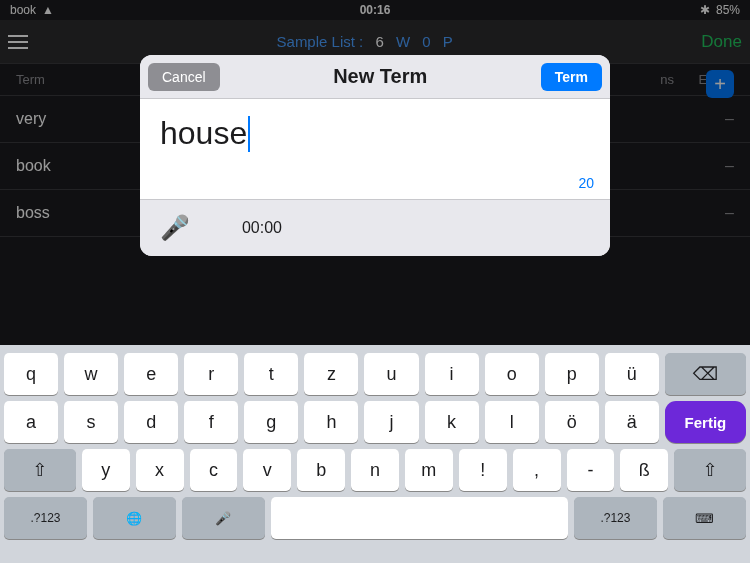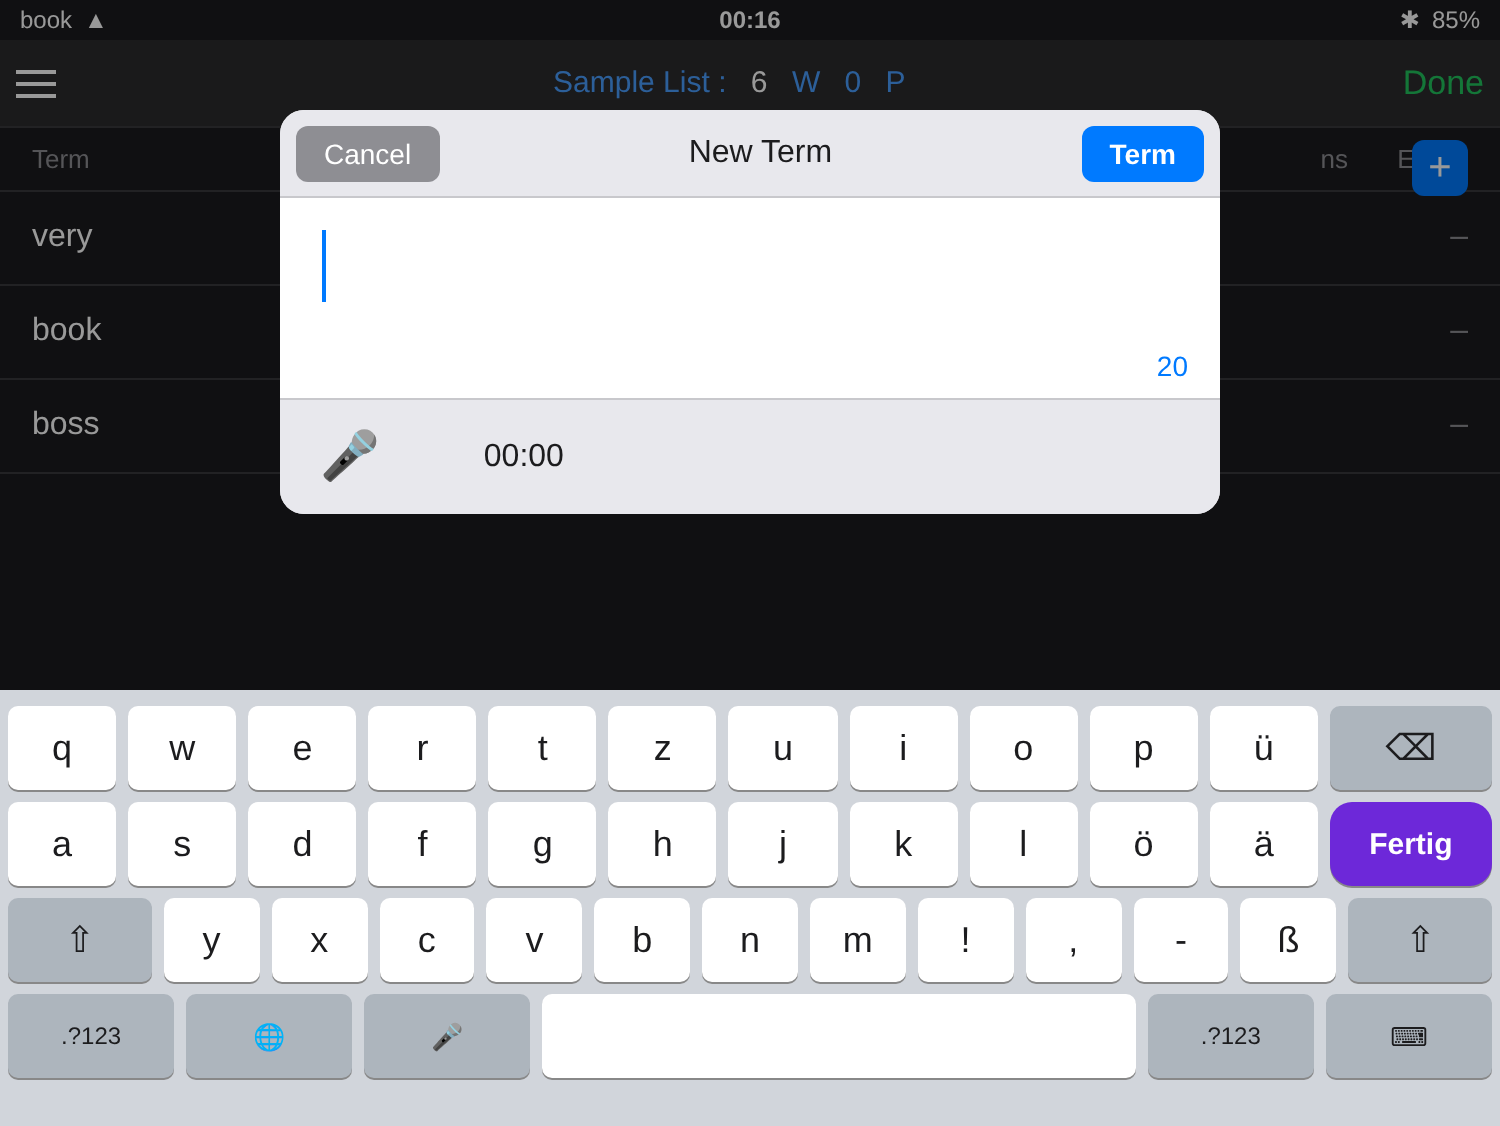--- a/index.html
+++ b/index.html
@@ -105,22 +105,22 @@
     .modal-cancel-btn {
       background: #8e8e93;
       color: white;
       border: none;
       border-radius: 6px;
       padding: 6px 14px;
       font-size: 14px;
       cursor: pointer;
     }
     .modal-title {
-      font-size: 16px;
-      font-weight: 400;
+      font-size: 20px;
+      font-weight: 700;
       color: #1c1c1e;
     }
     .modal-save-btn {
       background: #007aff;
       color: white;
       border: none;
       border-radius: 6px;
       padding: 6px 14px;
       font-size: 14px;
       cursor: pointer;
@@ -326,20 +326,21 @@
 <div id="modal-overlay"></div>
 
 <div id="modal-dialog">
   <div id="modal-header">
     <button class="modal-cancel-btn">Cancel</button>
     <span class="modal-title">New Term</span>
     <button class="modal-save-btn">Term</button>
   </div>
   <div id="modal-text-area">
     <div id="modal-text-input">
+      <span>house</span>
         <span class="text-cursor"></span>
     </div>
     <div class="char-count">20</div>
   </div>
   <div id="modal-audio-area">
     <span class="mic-icon-modal">🎤</span>
     <span class="timer-text">00:00</span>
   </div>
 </div>
 

